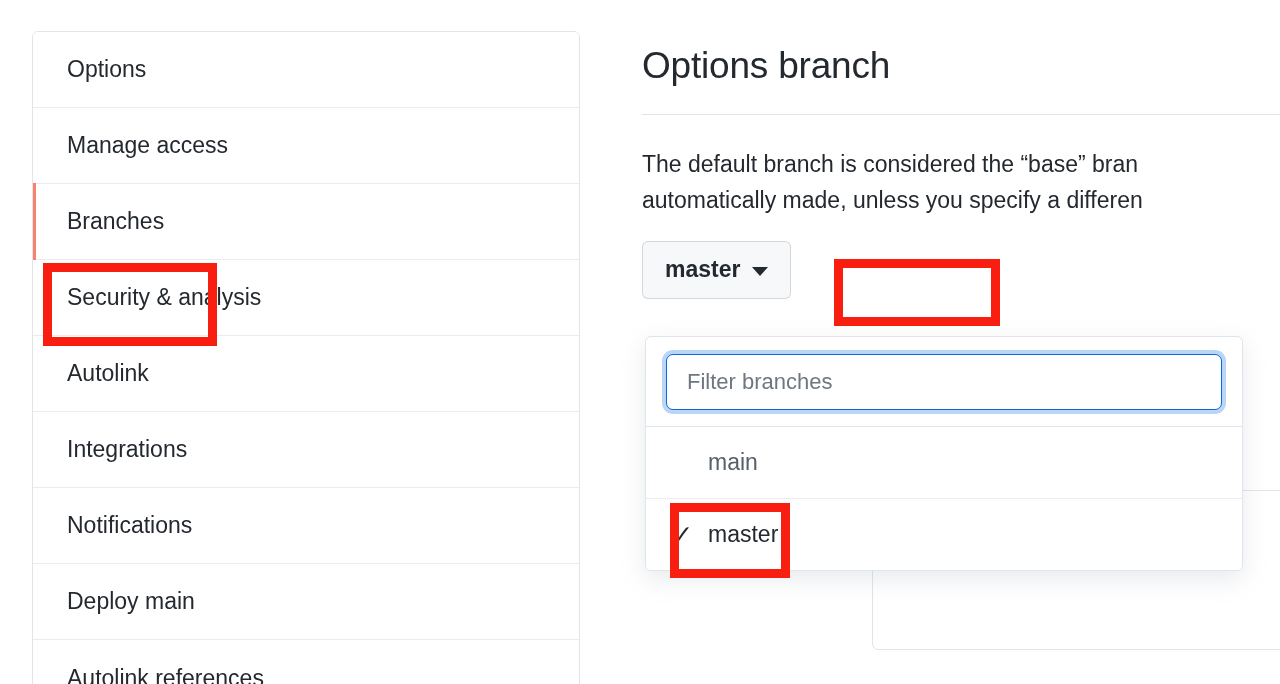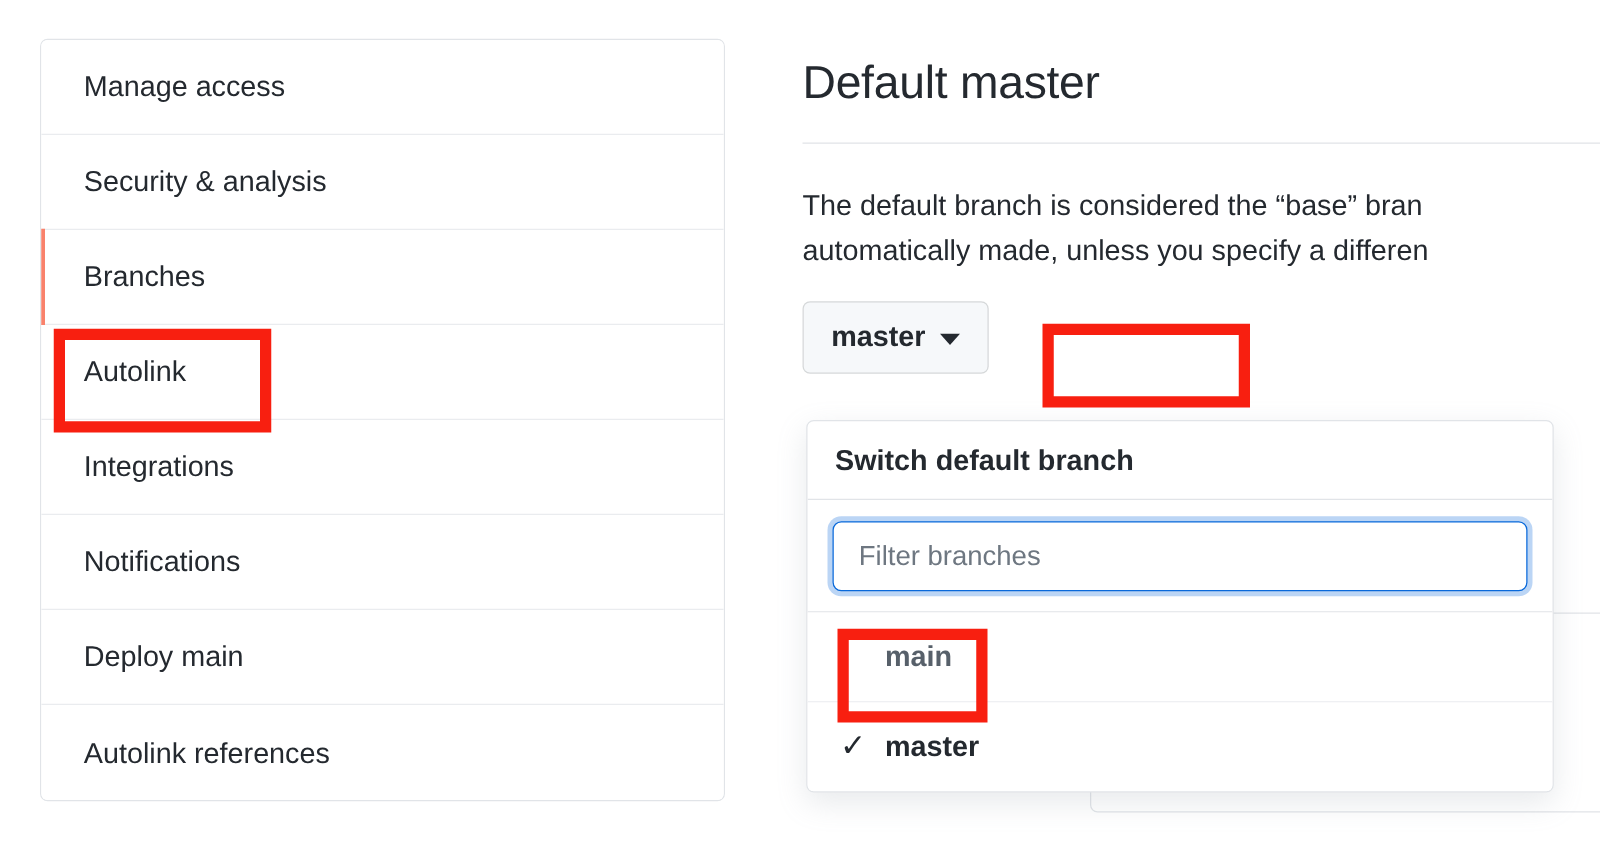--- a/index.html
+++ b/index.html
@@ -212,21 +212,20 @@
   }
   .branch-check {
     width: 36px;
     flex: 0 0 36px;
     font-size: 25px;
     color: #24292f;
     line-height: 1;
   }
   .branch-name {
     color: #24292f;
-    font-weight: bold;
   }
   .branch-name.muted {
     color: #57606a;
   }
 
   
   .annot {
     position: absolute;
     border: 9px solid #f81f10;
     box-sizing: border-box;
@@ -236,34 +235,37 @@
   }
   #annot-branches { left: 43px;  top: 263px; width: 174px; height: 83px; }
   #annot-update   { left: 834px; top: 259px; width: 166px; height: 67px; }
   #annot-main     { left: 670px; top: 503px; width: 120px; height: 75px; }
 </style>
 </head>
 <body>
 
 <nav class="sidebar">
 
+  <div class="sidebar-item">
+    <span class="sidebar-item-label">Options</span>
+  </div>
 
   <div class="sidebar-item">
     <span class="sidebar-item-label">Manage access</span>
-  </div>
-
-  <div class="sidebar-item">
-    <span class="sidebar-item-label">Security &amp; analysis</span>
   </div>
 
   <div class="sidebar-item selected">
     <span class="sidebar-item-label">Branches</span>
   </div>
 
   <div class="sidebar-item">
+    <span class="sidebar-item-label">Security &amp; analysis</span>
+  </div>
+
+  <div class="sidebar-item">
     <span class="sidebar-item-label">Autolink</span>
   </div>
 
   <div class="sidebar-item">
     <span class="sidebar-item-label">Integrations</span>
   </div>
 
   <div class="sidebar-item">
     <span class="sidebar-item-label">Notifications</span>
   </div>
@@ -273,21 +275,21 @@
   </div>
 
   <div class="sidebar-item">
     <span class="sidebar-item-label">Autolink references</span>
   </div>
 
 </nav>
 
 <main class="main">
 
-  <h1 class="page-title">Default master</h1>
+  <h1 class="page-title">Options branch</h1>
 
   <div class="title-rule"></div>
 
   <div class="description">
     <span class="description-line">The default branch is considered the “base” bran</span>
     <span class="description-line">automatically made, unless you specify a differen</span>
   </div>
 
   <div class="btn-row">
     <button class="btn">
@@ -297,21 +299,20 @@
   </div>
 
 </main>
 
 <div class="bg-card">
   
 </div>
 
 <div class="dropdown">
 
-  <div class="dropdown-header">Switch default branch</div>
 
   <div class="dropdown-filter-wrap">
     <input class="filter-input" type="text" placeholder="Filter branches" style="">
   </div>
 
   <div class="branch-item">
     <span class="branch-check"></span>
     <span class="branch-name muted">main</span>
   </div>
 

